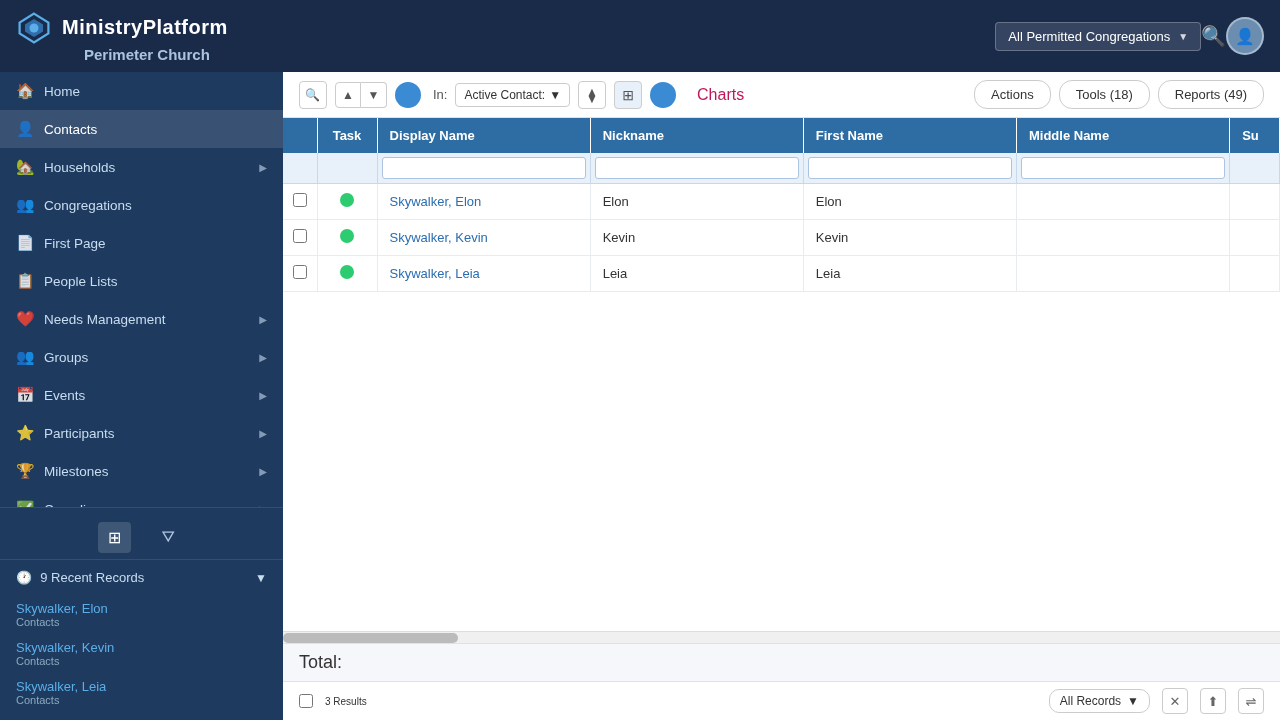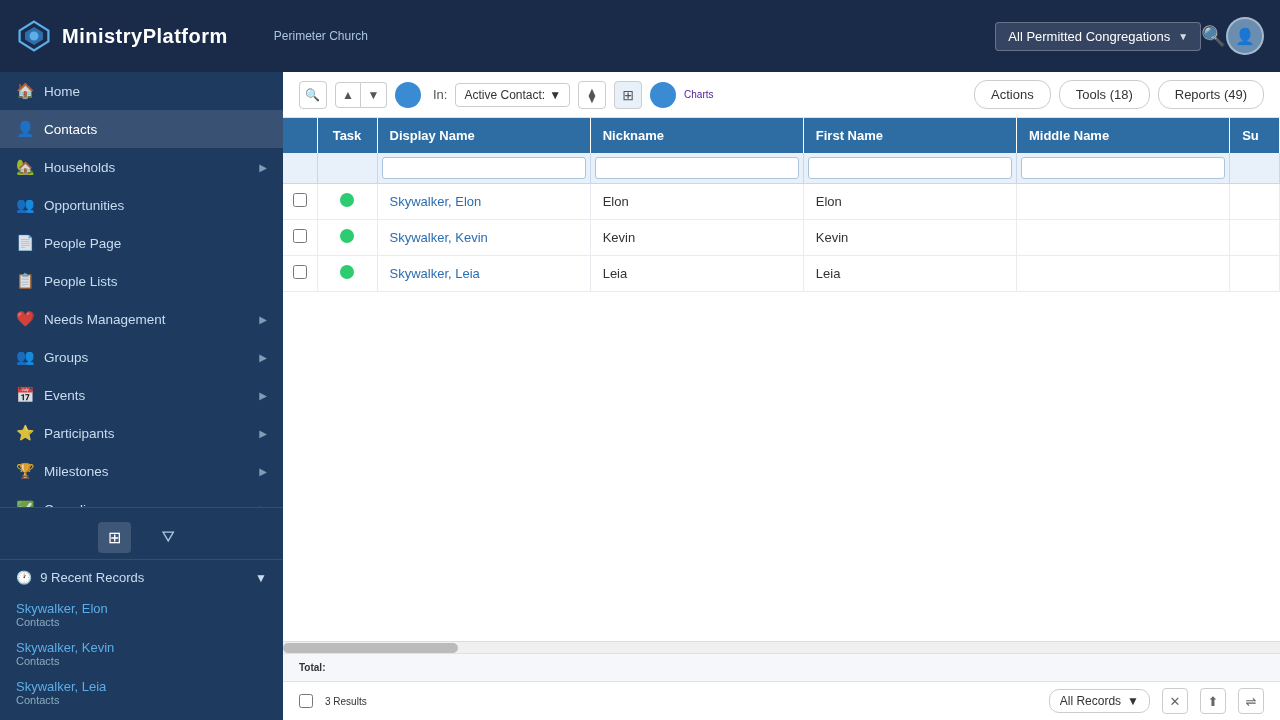--- a/index.html
+++ b/index.html
@@ -9,44 +9,45 @@
     .header {
       display: flex;
       align-items: center;
       background: #1a2b4a;
       padding: 0 16px;
       height: 72px;
       flex-shrink: 0;
     }
     .logo-area {
       display: flex;
-      flex-direction: row;
-      align-items: center;
+      flex-direction: column;
+      align-items: flex-start;
       color: white;
       margin-right: auto;
     }
     .logo-top {
       display: flex;
       align-items: center;
       gap: 10px;
     }
     .logo-icon {
       width: 36px;
       height: 36px;
     }
     .logo-text {
       font-size: 20px;
       font-weight: 700;
       color: white;
       letter-spacing: 0.5px;
     }
     .logo-sub {
-      font-size: 12px;
+      font-size: 15px;
       color: #aac4e0;
-      margin-left: 46px;
+      margin-left: 68px;
+      font-weight: bold;
     }
     .header-right {
       display: flex;
       align-items: center;
     }
     .congregation-dropdown {
       display: flex;
       align-items: center;
       gap: 8px;
       background: rgba(255,255,255,0.12);
@@ -267,22 +268,23 @@
       font-size: 14px;
     }
     .toolbar-icon-btn.grid-active { background: #e8f0fa; }
     .blue-circle2 {
       width: 26px;
       height: 26px;
       border-radius: 50%;
       background: #3a8bd4;
     }
     .charts-label {
-      color: #4c1d95;
-      font-size: 10px;
+      color: #be185d;
+      font-size: 16px;
+      margin-left: 13px;
     }
     .spacer { flex: 1; }
     .action-btn {
       padding: 6px 16px;
       border: 1px solid #ccc;
       border-radius: 13px;
       background: white;
       font-size: 13px;
       color: #333;
       cursor: pointer;
@@ -371,23 +373,23 @@
     .bottom-bar {
       display: flex;
       align-items: center;
       padding: 8px 16px;
       background: #f5f7fa;
       border-top: 1px solid #dde2e8;
       flex-shrink: 0;
       gap: 16px;
     }
     .total-label {
-      font-weight: 700;
+      font-weight: 400;
       color: #333;
-      font-size: 10px;
+      font-size: 18px;
     }
     .results-bar {
       display: flex;
       align-items: center;
       padding: 6px 16px;
       background: white;
       border-top: 1px solid #dde2e8;
       flex-shrink: 0;
       gap: 12px;
     }
@@ -478,25 +480,25 @@
         <span class="nav-icon">👤</span>
         <span>Contacts</span>
       </div>
       <div class="nav-item">
         <span class="nav-icon">🏡</span>
         <span>Households</span>
         <span class="nav-arrow">▶</span>
       </div>
       <div class="nav-item">
         <span class="nav-icon">👥</span>
-        <span>Opportunities</span>
+        <span>Congregations</span>
       </div>
       <div class="nav-item">
         <span class="nav-icon">📄</span>
-        <span>People Page</span>
+        <span>First Page</span>
       </div>
       <div class="nav-item">
         <span class="nav-icon">📋</span>
         <span>People Lists</span>
       </div>
       <div class="nav-item">
         <span class="nav-icon">❤️</span>
         <span>Needs Management</span>
         <span class="nav-arrow">▶</span>
       </div>

